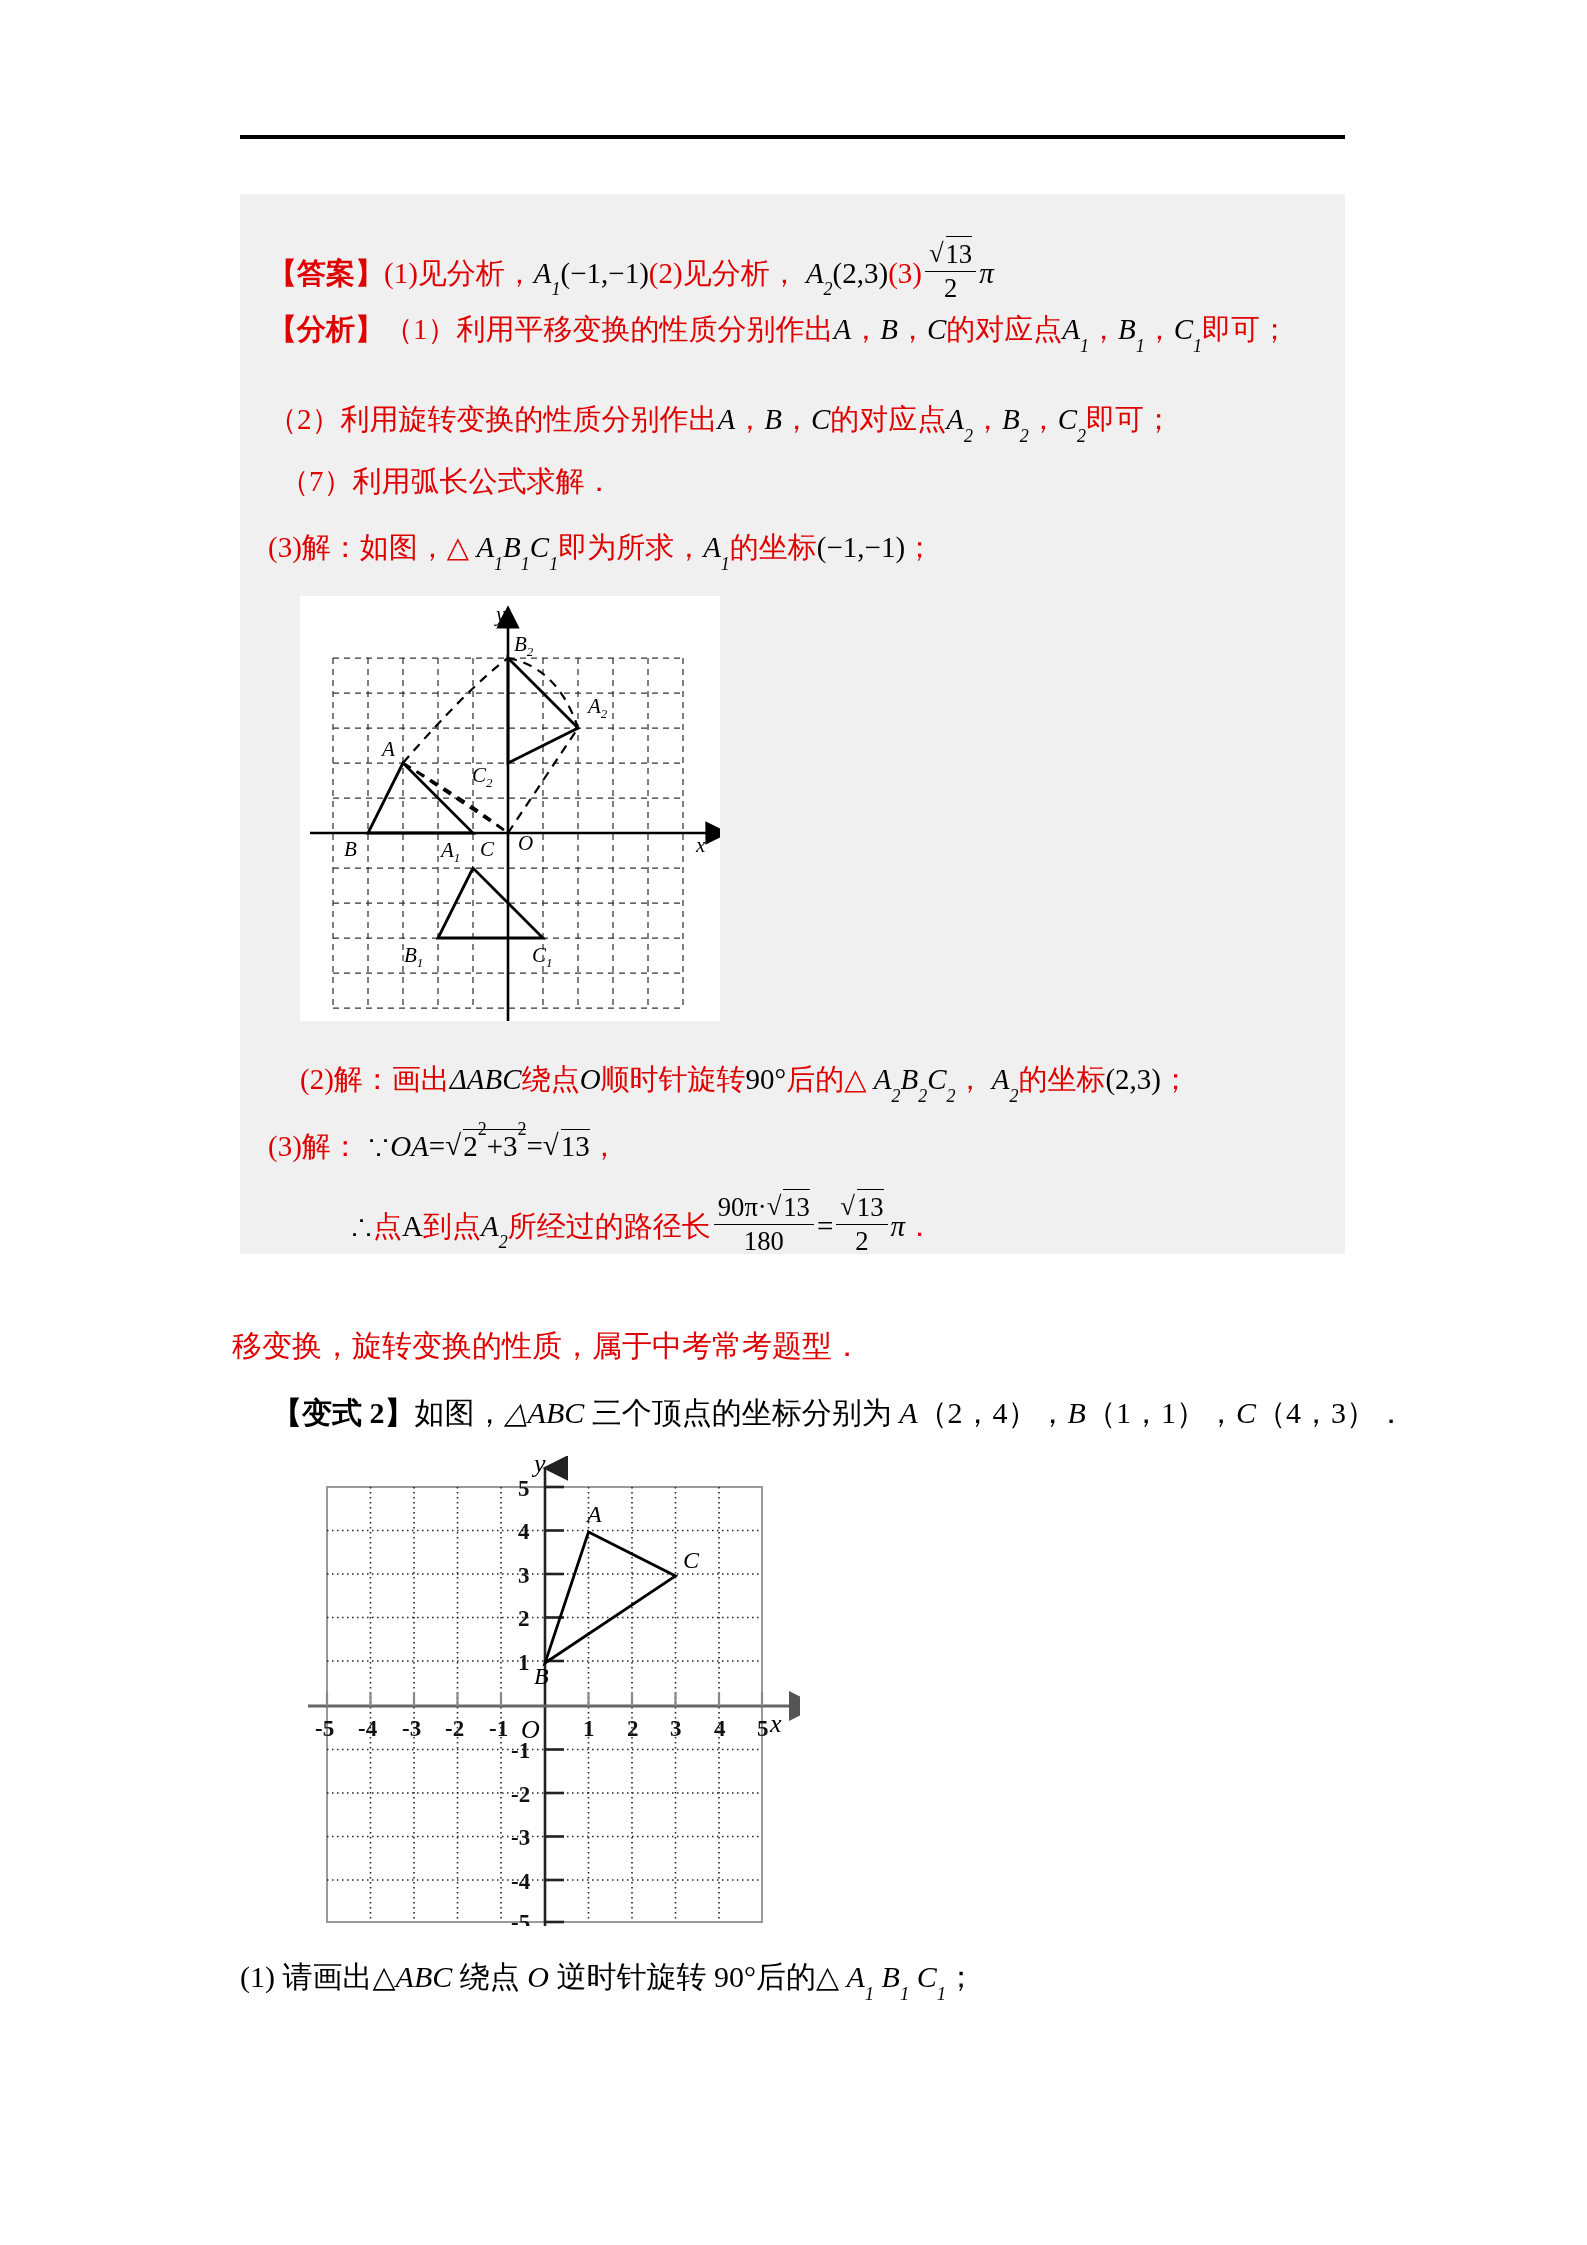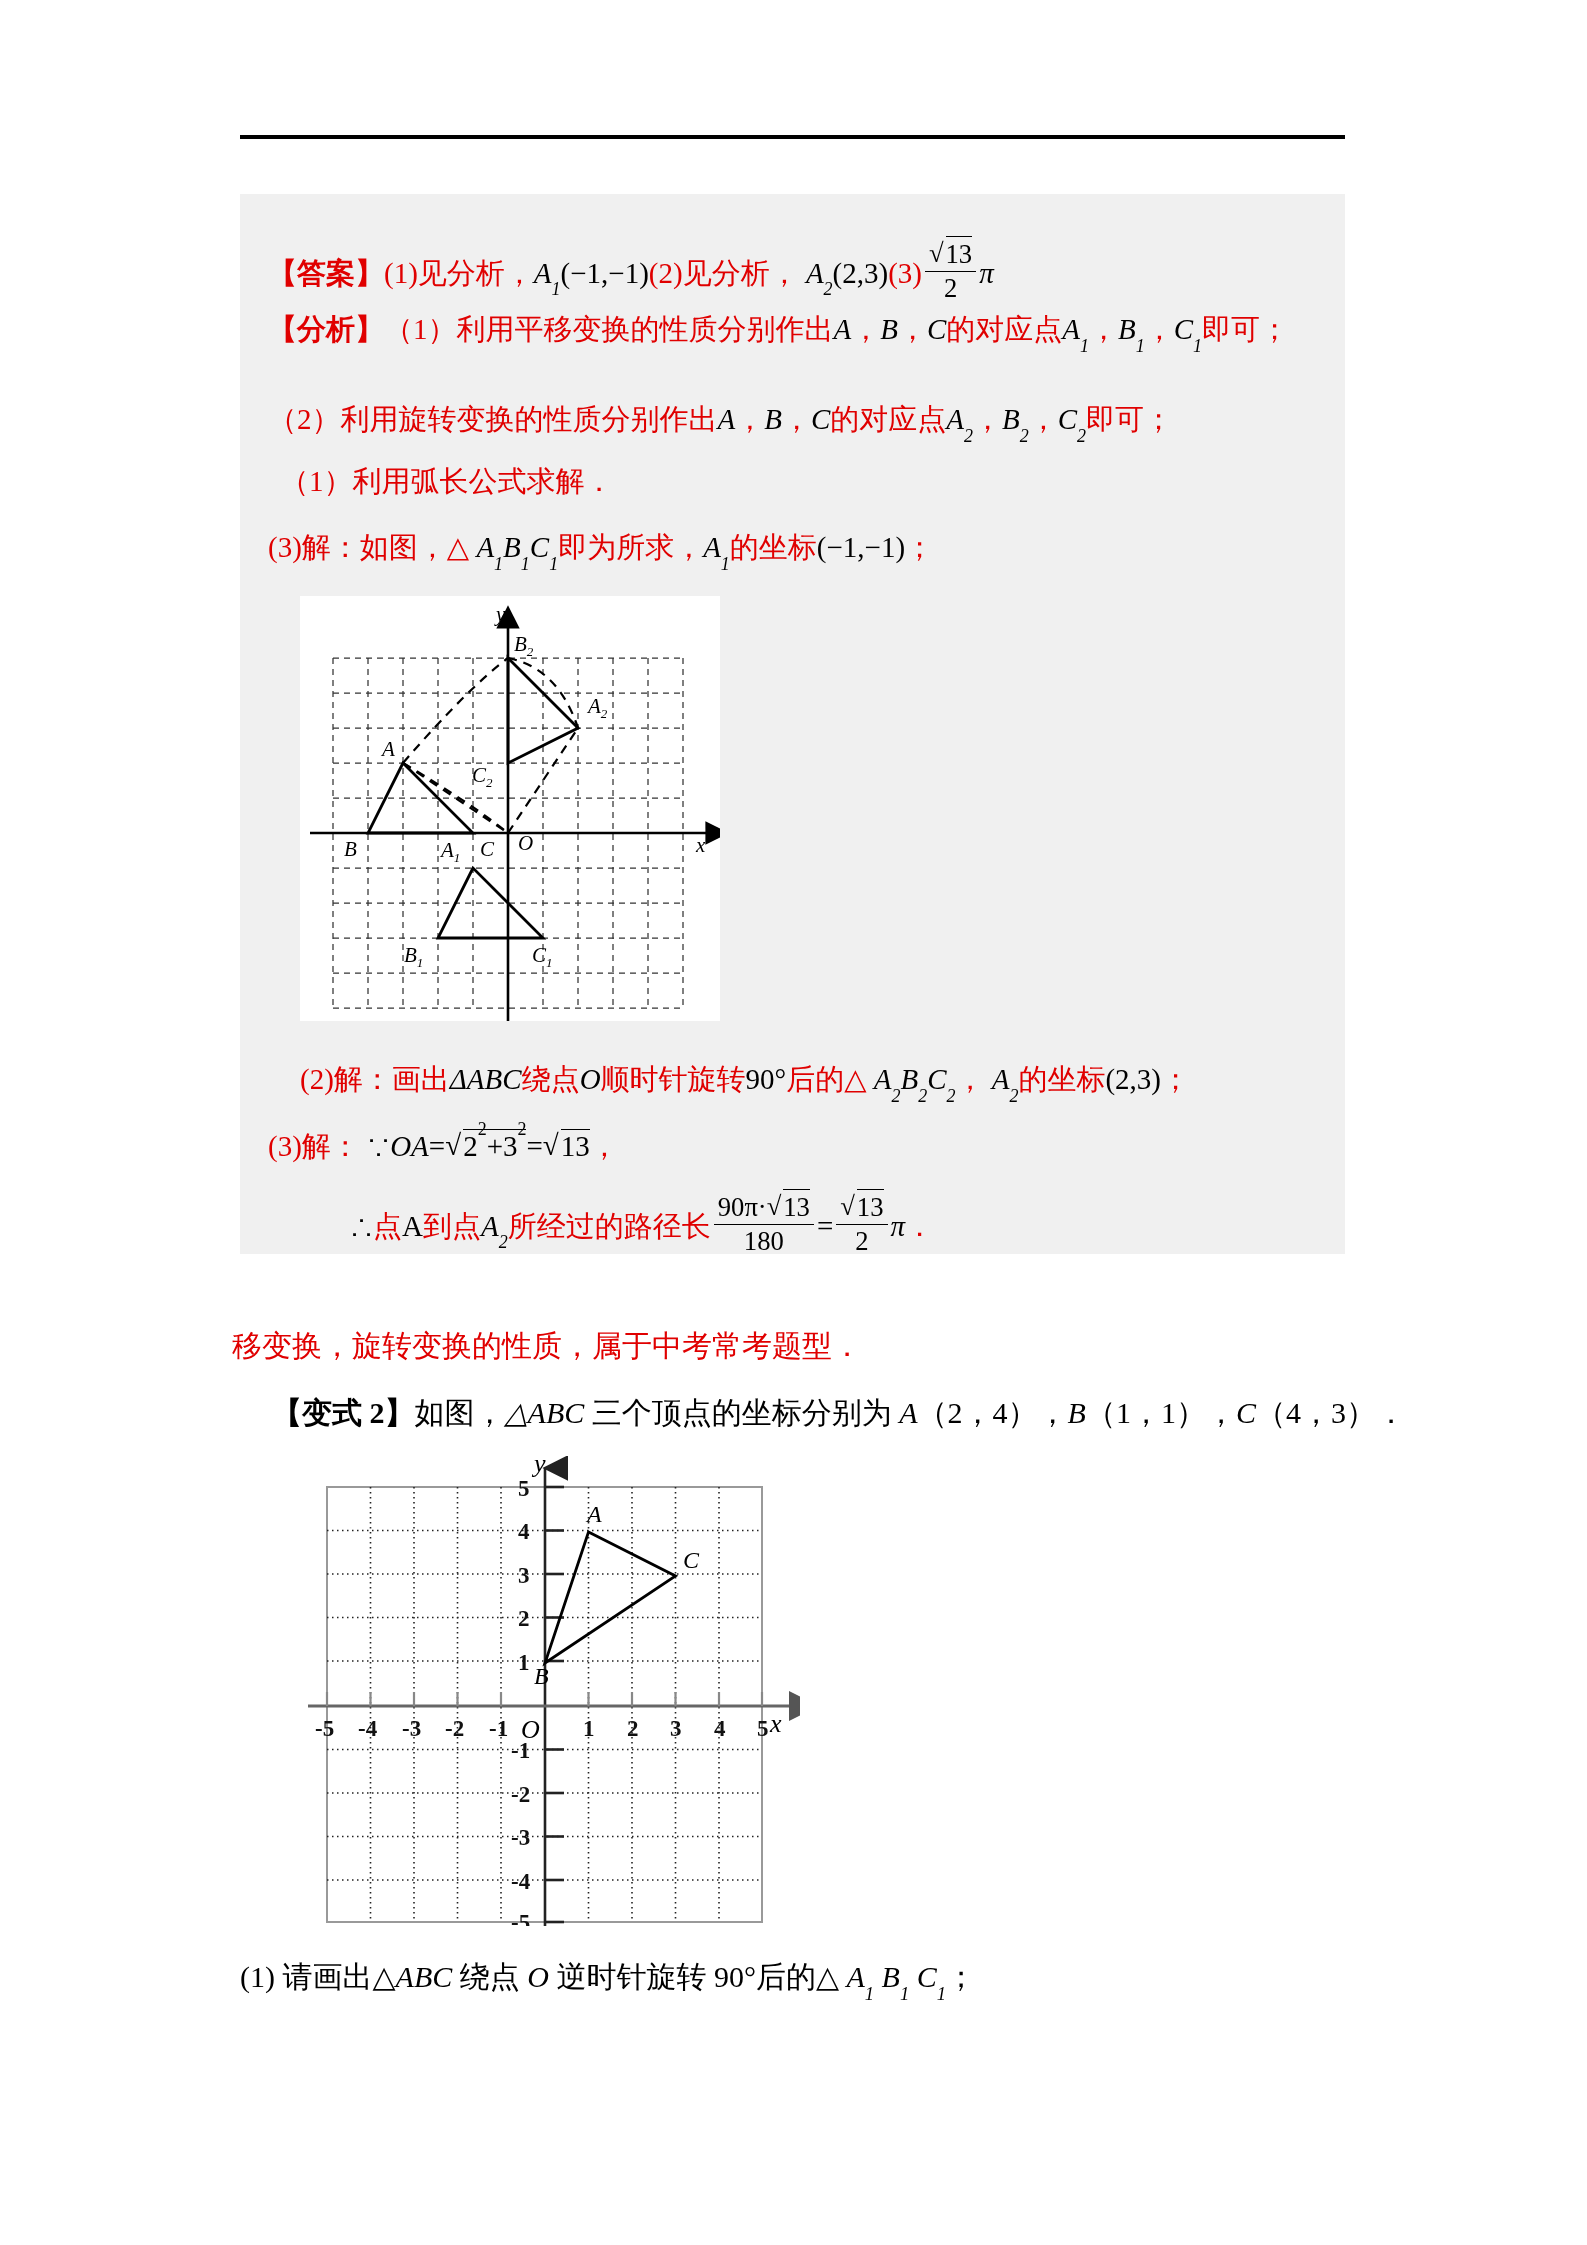--- a/index.html
+++ b/index.html
@@ -78,21 +78,21 @@
   </div>
 
   <div class="row sz29" style="left:268px; top:310px;">
     <span class="red bold">【分析】</span><span class="red">（1）利用平移变换的性质分别作出</span><span class="mi blk">A</span><span class="red">，</span><span class="mi blk">B</span><span class="red">，</span><span class="mi blk">C</span><span class="red">的对应点</span><span class="mi blk">A</span><sub class="blk">1</sub><span class="red">，</span><span class="mi blk">B</span><sub class="blk">1</sub><span class="red">，</span><span class="mi blk">C</span><sub class="blk">1</sub><span class="red">即可；</span>
   </div>
 
   <div class="row sz29" style="left:268px; top:400px;">
     <span class="red">（2）利用旋转变换的性质分别作出</span><span class="mi blk">A</span><span class="red">，</span><span class="mi blk">B</span><span class="red">，</span><span class="mi blk">C</span><span class="red">的对应点</span><span class="mi blk">A</span><sub class="blk">2</sub><span class="red">，</span><span class="mi blk">B</span><sub class="blk">2</sub><span class="red">，</span><span class="mi blk">C</span><sub class="blk">2</sub><span class="red">即可；</span>
   </div>
 
-  <div class="row sz29 red" style="left:280px; top:462px;">（1）利用弧长公式求解．</div>
+  <div class="row sz29 red" style="left:280px; top:462px;">（7）利用弧长公式求解．</div>
 
   <div class="row sz29" style="left:268px; top:528px;">
     <span class="red">(3)解：如图，</span><span class="red">△</span>&nbsp;<span class="mi blk">A</span><sub class="blk">1</sub><span class="mi blk">B</span><sub class="blk">1</sub><span class="mi blk">C</span><sub class="blk">1</sub><span class="red">即为所求，</span><span class="mi blk">A</span><sub class="blk">1</sub><span class="red">的坐标</span><span class="blk">(−1,−1)</span><span class="red">；</span>
   </div>
 
   <div class="fig1">
     <svg width="420" height="425" viewBox="0 0 420 425">
       <defs>
         <marker id="arrH" markerWidth="9" markerHeight="9" refX="1" refY="4.5" orient="auto">
           <path d="M0,0 L9,4.5 L0,9 z" fill="#000"></path>

